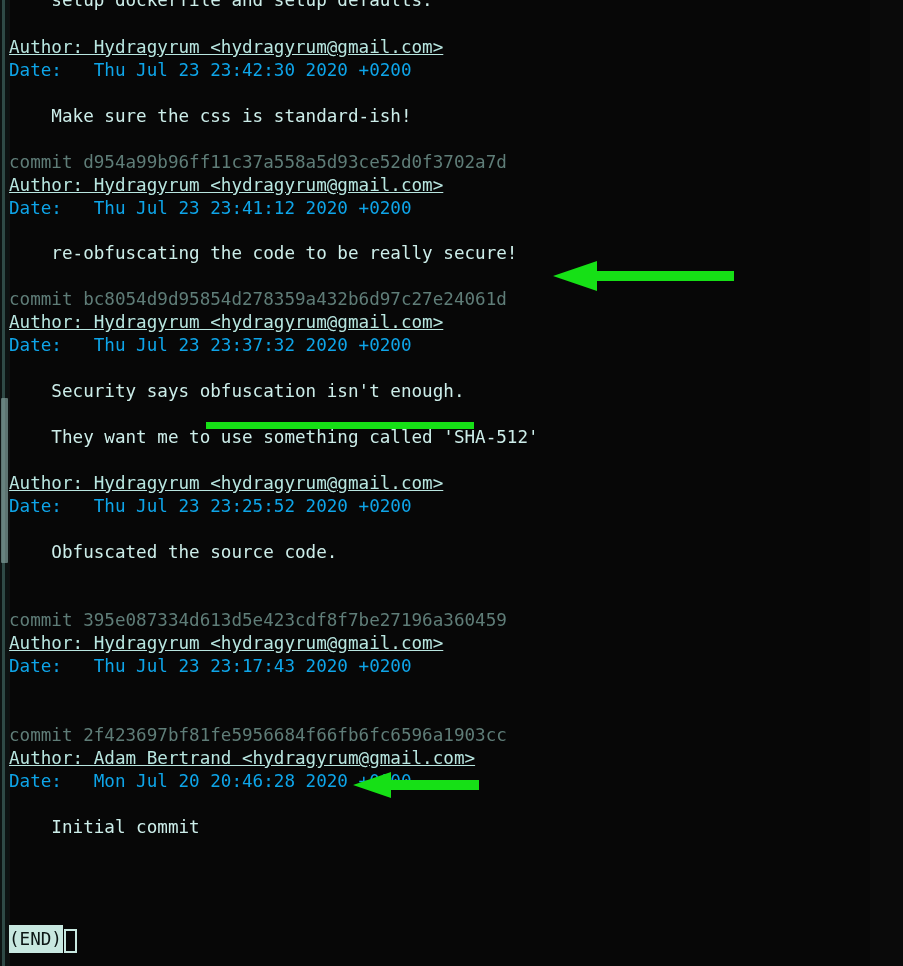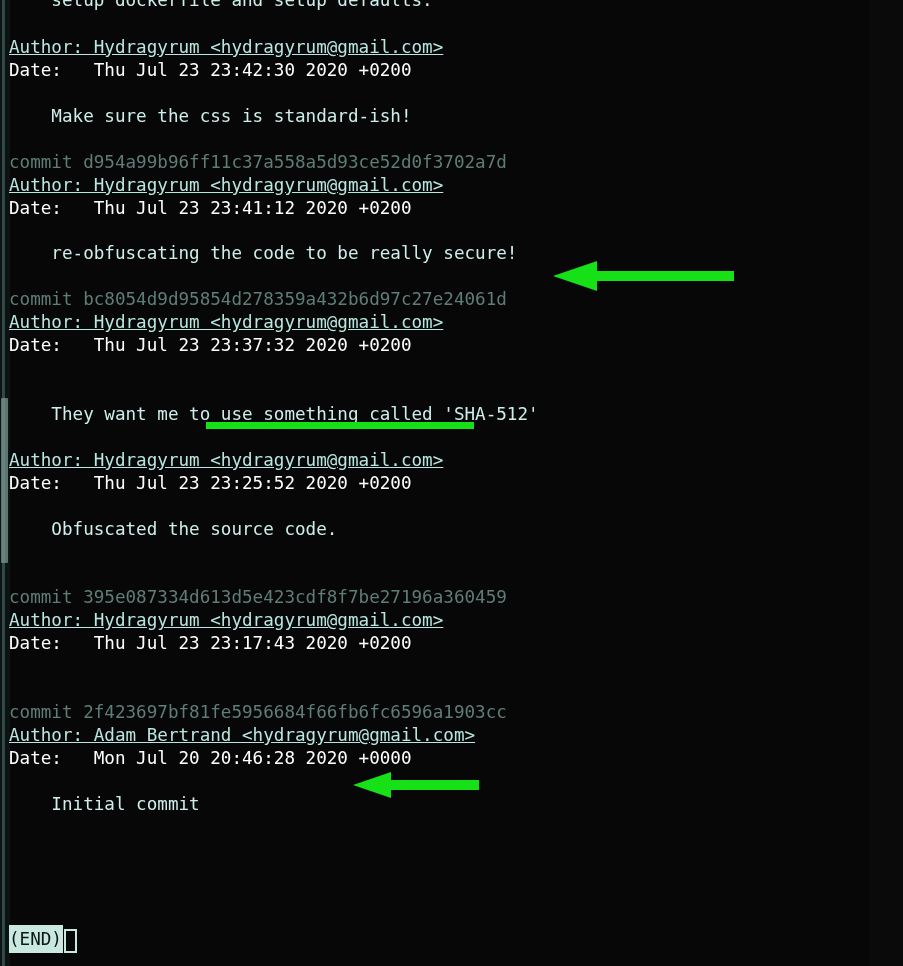--- a/index.html
+++ b/index.html
@@ -66,21 +66,21 @@
     height: 22.95px;
     line-height: 22.95px;
     font-size: 17.6px;
     letter-spacing: 0px;
     white-space: pre;
     color: #b8e6e0;
     padding-left: 0px;
   }
   .line.hash   { color: #5f7d78; }
   .line.author { color: #b8e6e0; text-decoration: underline; }
-  .line.date   { color: #ffffff; }
+  .line.date   { color: #0ea5e9; }
   .line.msg    { color: #cdeeea; }
   .line.blank  { color: transparent; }
 
   
   .line.clipped {
     height: 13px;
     line-height: 0px;
     overflow: hidden;
   }
 
@@ -152,20 +152,21 @@
     <div class="line author">Author: Hydragyrum &lt;hydragyrum@gmail.com&gt;</div>
     <div class="line date">Date:   Thu Jul 23 23:41:12 2020 +0200</div>
     <div class="line blank"> </div>
     <div class="line msg">    re-obfuscating the code to be really secure!</div>
     <div class="line blank"> </div>
 
     <div class="line hash">commit bc8054d9d95854d278359a432b6d97c27e24061d</div>
     <div class="line author">Author: Hydragyrum &lt;hydragyrum@gmail.com&gt;</div>
     <div class="line date">Date:   Thu Jul 23 23:37:32 2020 +0200</div>
     <div class="line blank"> </div>
+    <div class="line msg">    Security says obfuscation isn't enough.</div>
     <div class="line blank"> </div>
     <div class="line msg">    They want me to use something called 'SHA-512'</div>
     <div class="line blank"> </div>
 
     <div class="line author">Author: Hydragyrum &lt;hydragyrum@gmail.com&gt;</div>
     <div class="line date">Date:   Thu Jul 23 23:25:52 2020 +0200</div>
     <div class="line blank"> </div>
     <div class="line msg">    Obfuscated the source code.</div>
     <div class="line blank"> </div>
     <div class="line blank"> </div>

